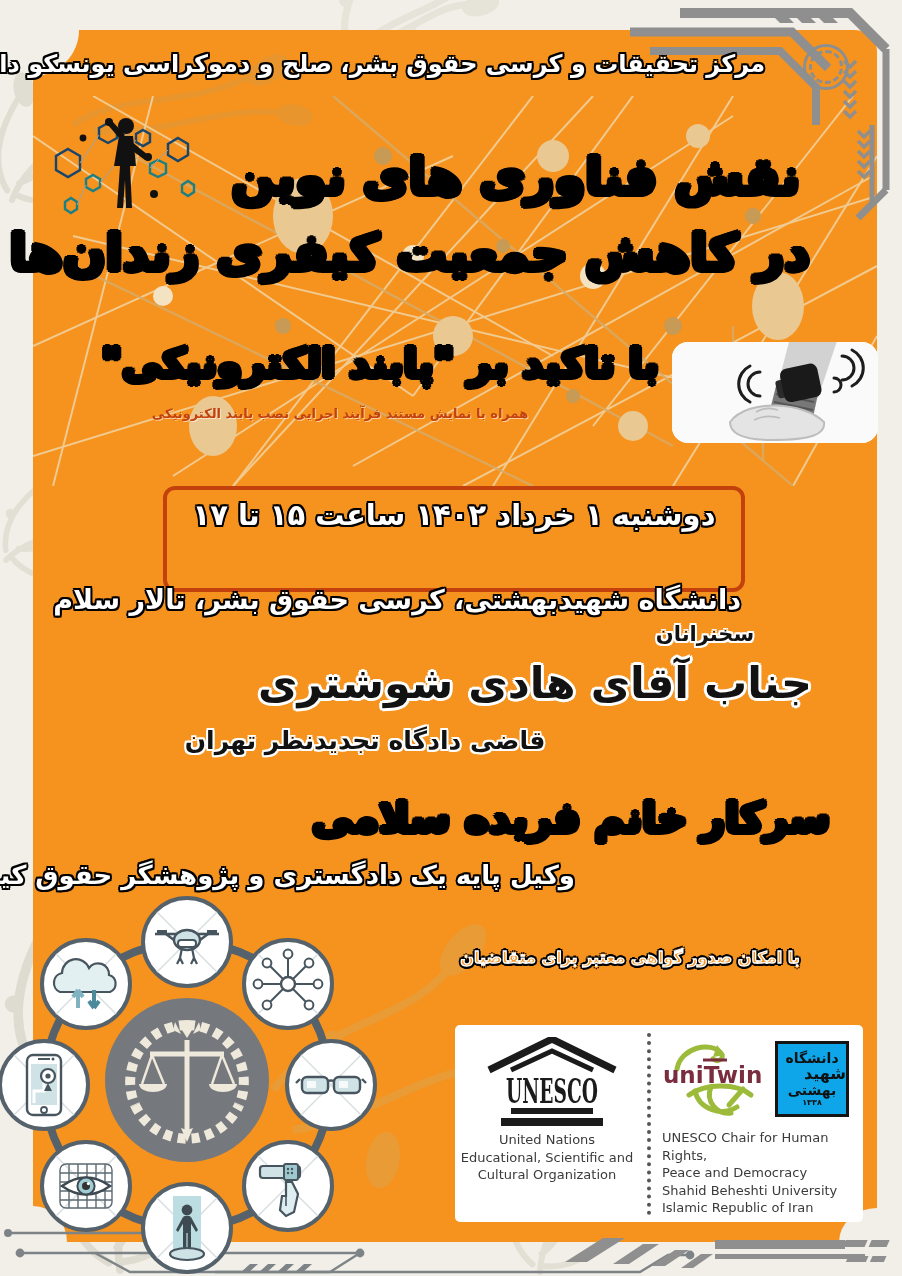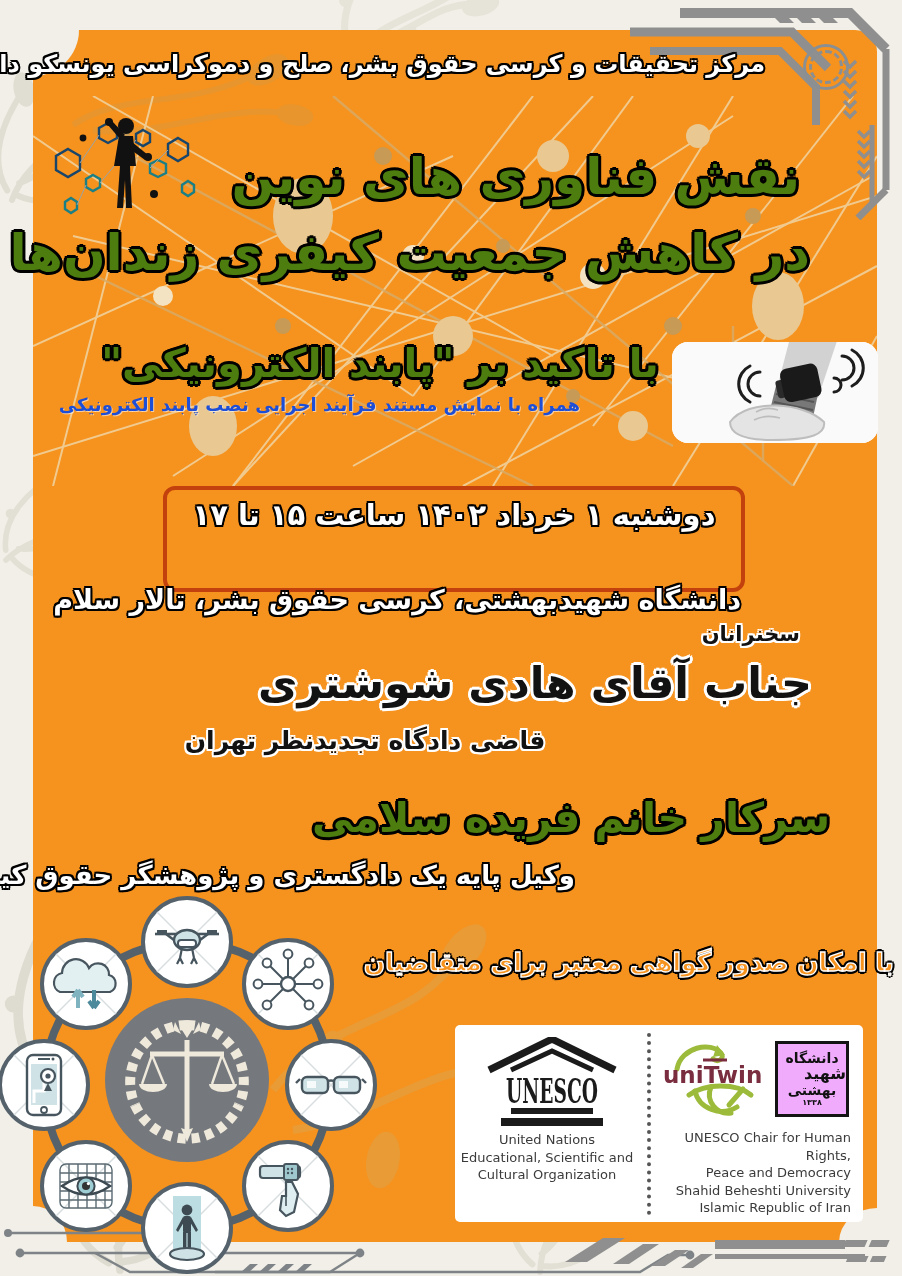--- a/index.html
+++ b/index.html
@@ -5,40 +5,40 @@
   html,body{margin:0;padding:0;background:#ddd;}
   #poster{position:relative;width:902px;height:1276px;background:#F1EFE7;overflow:hidden;
           font-family:"DejaVu Sans",sans-serif;}
   .abs{position:absolute;}
   .rtl{direction:rtl;unicode-bidi:embed;}
   .ctr{text-align:center;}
   .nowrap{white-space:nowrap;}
   
   .ol-k2{color:#fff;text-shadow:-2px 0 0 #000,2px 0 0 #000,0 -2px 0 #000,0 2px 0 #000,
          -1.6px -1.6px 0 #000,1.6px -1.6px 0 #000,-1.6px 1.6px 0 #000,1.6px 1.6px 0 #000;}
-  .ol-k3{color:#4d7c0f;text-shadow:-3px 0 0 #000,3px 0 0 #000,0 -3px 0 #000,0 3px 0 #000,
+  .ol-k3{color:#000000;text-shadow:-3px 0 0 #000,3px 0 0 #000,0 -3px 0 #000,0 3px 0 #000,
          -2.2px -2.2px 0 #000,2.2px -2.2px 0 #000,-2.2px 2.2px 0 #000,2.2px 2.2px 0 #000;}
   .ol-w2{color:#121212;text-shadow:-2px 0 0 #fff,2px 0 0 #fff,0 -2px 0 #fff,0 2px 0 #fff,
          -1.6px -1.6px 0 #fff,1.6px -1.6px 0 #fff,-1.6px 1.6px 0 #fff,1.6px 1.6px 0 #fff;}
   .ol-w3{color:#121212;text-shadow:-3px 0 0 #fff,3px 0 0 #fff,0 -3px 0 #fff,0 3px 0 #fff,
          -2.2px -2.2px 0 #fff,2.2px -2.2px 0 #fff,-2.2px 2.2px 0 #fff,2.2px 2.2px 0 #fff;}
   .ol-oo{color:#F6921E;-webkit-text-stroke:1.3px #fff;
          text-shadow:-2.6px 0 0 #000,2.6px 0 0 #000,0 -2.6px 0 #000,0 2.6px 0 #000,
          -2px -2px 0 #000,2px -2px 0 #000,-2px 2px 0 #000,2px 2px 0 #000;}
   .bold{font-weight:bold;}
   #orange{left:33px;top:30px;width:844px;height:1212px;background:#F6921E;
           border-radius:16px 22px 24px 14px;}
   .notch{background:#F1EFE7;}
   #datebox{left:163px;top:486px;width:582px;height:106px;border:4px solid #c2410c;
            border-radius:12px;box-sizing:border-box;}
   #ankle-img{left:672px;top:342px;width:206px;height:101px;background:#fff;border-radius:16px;overflow:hidden;}
   #logobox{left:455px;top:1025px;width:408px;height:197px;background:#fff;border-radius:5px;}
   #logobox .cap{font-size:13px;line-height:17.5px;color:#3b3b3b;}
   .dotsep{border-left:4px dotted #555;}
-  #sbu-box{border:3px solid #141414;background:#f0abfc;box-sizing:border-box;text-align:center;}
+  #sbu-box{border:3px solid #141414;background:#0ea5e9;box-sizing:border-box;text-align:center;}
   #sbu-box div{font-weight:bold;color:#111;}
 </style>
 </head>
 <body>
 
 <div id="poster">
 
   <svg class="abs" style="left:0;top:0;z-index:0;" width="902" height="1276" viewBox="0 0 902 1276">
     <defs>
       <g id="flor">
@@ -199,21 +199,21 @@
         <polyline points="238,156 244,162 250,156"></polyline>
       <polyline points="238,166 244,172 250,166"></polyline>
     </g>
   </svg>
 
   <div class="abs rtl ctr nowrap bold ol-k3" style="left:240px;top:148px;width:560px;font-size:50px;z-index:4;">نقش فناوری های نوین</div>
   <div class="abs rtl ctr nowrap bold ol-k3" style="left:70px;top:224px;width:740px;font-size:50px;z-index:4;">در کاهش جمعیت کیفری زندان‌ها</div>
 
   <div class="abs rtl ctr nowrap bold ol-k3" style="left:70px;top:340px;width:620px;font-size:40px;z-index:4;">با تاکید بر  "پابند الکترونیکی"</div>
 
-  <div class="abs rtl ctr nowrap bold" style="left:100px;top:394px;width:480px;font-size:18px;color:#1d4ed8;z-index:4;
+  <div class="abs rtl ctr nowrap bold" style="left:100px;top:406px;width:480px;font-size:13px;color:#c2410c;z-index:4;
               text-shadow:1px 1px 0 rgba(255,255,255,.55);">همراه با نمایش مستند فرآیند اجرایی نصب پابند الکترونیکی</div>
 
   <div id="ankle-img" class="abs" style="z-index:4;">
     <svg width="206" height="101" viewBox="0 0 206 101">
       <rect x="0" y="0" width="206" height="101" fill="#FAFAFA"></rect>
       <polygon points="118,-4 166,-4 146,56 104,50" fill="#D2D2D2"></polygon>
       <polygon points="104,44 146,52 140,80 98,68" fill="#787878"></polygon>
       <g stroke="#555" stroke-width="2">
           <line x1="104" y1="52" x2="142" y2="60"></line>
           <line x1="102" y1="60" x2="141" y2="68"></line>
@@ -235,29 +235,29 @@
         <path d="M162,36 a7,7 0 0 1 0,14"></path>
       </g>
     </svg>
   </div>
 
   <div id="datebox" class="abs" style="z-index:4;">
     <div class="abs rtl ctr nowrap bold ol-k2" style="left:0;top:8px;width:574px;font-size:29px;">دوشنبه ۱ خرداد ۱۴۰۲  ساعت ۱۵ تا ۱۷</div>
     <div class="abs rtl ctr nowrap bold ol-k2" style="left:0;top:53px;width:574px;font-size:27px;margin-top:41px;">دانشگاه شهیدبهشتی، کرسی حقوق بشر، تالار سلام</div>
   </div>
 
-  <div class="abs rtl nowrap bold ol-w2" style="left:610px;top:622px;width:190px;text-align:right;font-size:21px;z-index:4;">سخنرانان</div>
+  <div class="abs rtl nowrap bold ol-w2" style="left:610px;top:622px;width:190px;text-align:center;font-size:21px;z-index:4;">سخنرانان</div>
 
   <div class="abs rtl ctr nowrap bold ol-w2" style="left:170px;top:726px;width:390px;font-size:25px;z-index:4;">قاضی دادگاه تجدیدنظر تهران</div>
   <div class="abs rtl ctr nowrap bold ol-w3" style="left:250px;top:658px;width:570px;font-size:43px;z-index:4;">جناب آقای هادی شوشتری</div>
 
   <div class="abs rtl ctr nowrap bold ol-k3" style="left:390px;top:794px;width:440px;font-size:41px;z-index:4;">سرکار خانم فریده سلامی</div>
   <div class="abs rtl ctr nowrap bold ol-k2" style="left:25px;top:860px;width:550px;font-size:26px;z-index:4;">وکیل پایه یک دادگستری و پژوهشگر حقوق کیفری</div>
 
-  <div class="abs rtl ctr nowrap bold ol-oo" style="left:384px;top:948px;width:510px;font-size:25px;z-index:4;">با امکان صدور گواهی معتبر برای متقاضیان</div>
+  <div class="abs rtl ctr nowrap bold ol-oo" style="left:375px;top:948px;width:510px;font-size:16px;z-index:4;">با امکان صدور گواهی معتبر برای متقاضیان</div>
 
   <svg class="abs" style="left:0;top:888px;z-index:5;" width="400" height="388" viewBox="0 0 400 388">
     <circle cx="187" cy="197" r="143" fill="none" stroke="#55626B" stroke-width="8"></circle>
 
     <g>
       <circle cx="187" cy="192" r="82" fill="#75797D"></circle>
       <g fill="none" stroke="#EFE9DC">
         <path d="M187,137 a57,57 0 0 0 -52,80" stroke-width="10" stroke-dasharray="8 6"></path>
         <path d="M135,217 a57,57 0 0 0 104,0" stroke-width="10" stroke-dasharray="8 6"></path>
         <path d="M187,137 a57,57 0 0 1 52,80" stroke-width="10" stroke-dasharray="8 6"></path>
@@ -484,21 +484,21 @@
       <line x1="44" y1="21" x2="68" y2="21" stroke="#7A2D3F" stroke-width="3"></line>
     </svg>
 
     <div id="sbu-box" class="abs" style="left:320px;top:16px;width:74px;height:76px;padding-top:6px;">
       <div class="rtl" style="font-size:14px;line-height:16px;">دانشگاه</div>
       <div class="rtl" style="font-size:16px;line-height:16px;margin-left:32px;">شهید</div>
       <div class="rtl" style="font-size:14px;line-height:16px;">بهشتی</div>
       <div class="rtl" style="font-size:8px;line-height:10px;">۱۳۳۸</div>
     </div>
 
-    <div class="abs cap" style="left:198px;top:104px;width:198px;text-align:right;">
+    <div class="abs cap" style="left:207px;top:104px;width:198px;text-align:left;">
       <div>UNESCO Chair for Human Rights,</div>
       <div>Peace and Democracy</div>
       <div>Shahid Beheshti University</div>
       <div>Islamic Republic of Iran</div>
     </div>
   </div>
 
 </div>
 
 </body></html>

